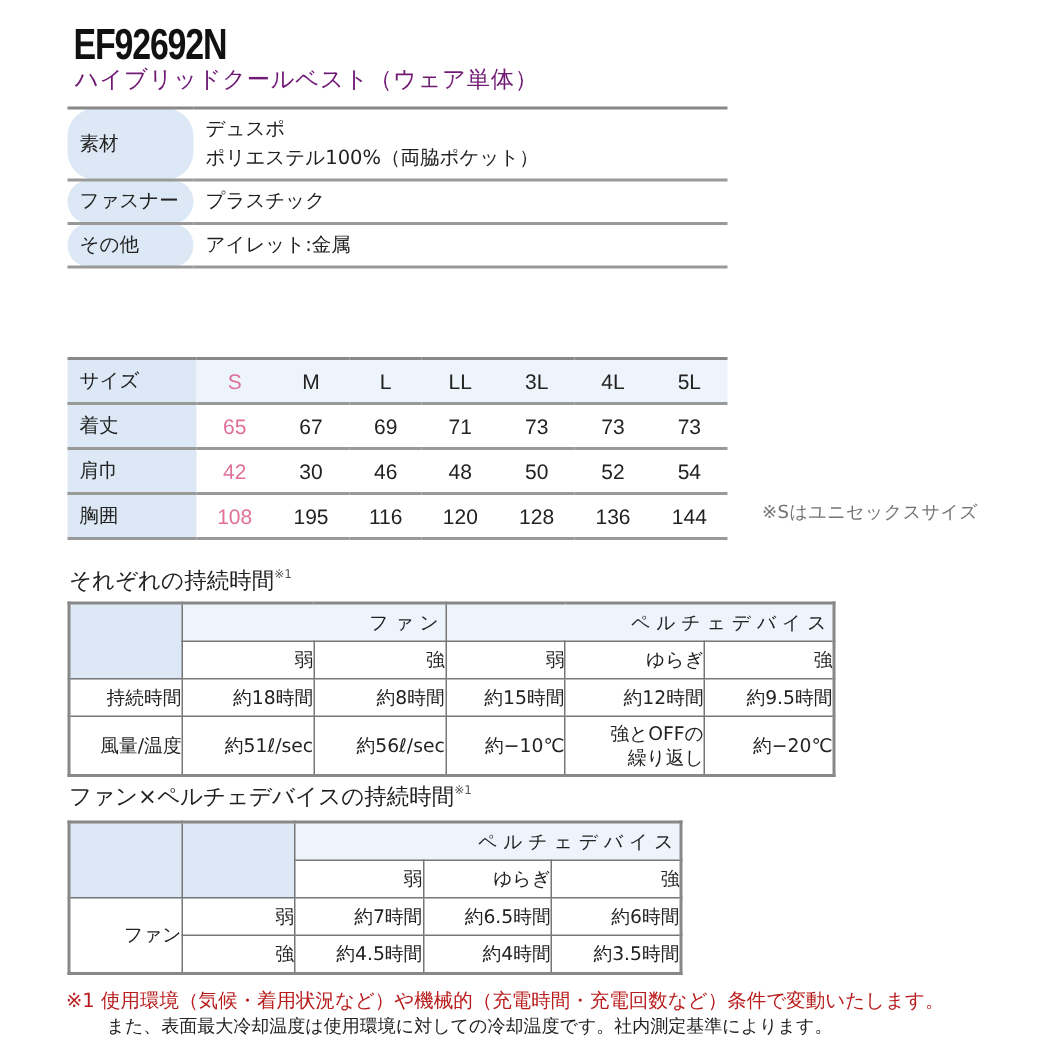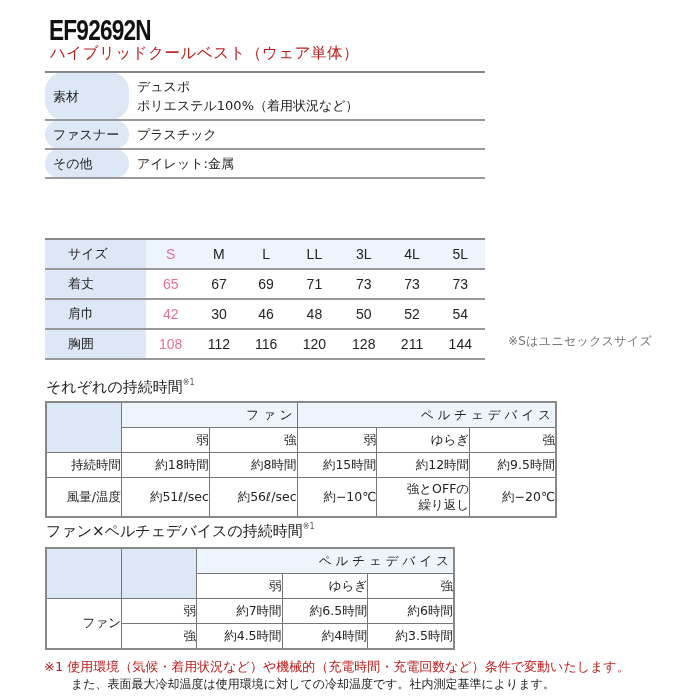--- a/index.html
+++ b/index.html
@@ -1,29 +1,29 @@
 <!DOCTYPE html>
 <html><head>
 <meta charset="utf-8">
 <style>
   html,body{margin:0;padding:0;background:#fff;}
   body{width:700px;height:700px;position:relative;overflow:hidden;font-family:"DejaVu Sans",sans-serif;color:#222;}
   .abs{position:absolute;}
   #model{left:49px;top:14px;font-family:"Liberation Sans",sans-serif;font-weight:bold;font-size:29px;letter-spacing:-1px;transform:scaleX(0.78);transform-origin:left top;color:#111;line-height:32px;}
-  #subtitle{left:50px;top:43px;font-size:15.5px;color:#b91c1c;line-height:20px;letter-spacing:0.5px;}
+  #subtitle{left:50px;top:43px;font-size:15.5px;color:#701a75;line-height:20px;letter-spacing:0.5px;}
 
   
   .spec{left:45px;top:71px;width:440px;border-collapse:collapse;border-top:2px solid #888;}
   .spec td{border-bottom:2px solid #999;font-size:13px;line-height:19px;padding:4px 8px;vertical-align:middle;}
   .spec td.h{background:#dce8f5;width:68px;border-radius:19px;}
 
   
   .size{left:45px;top:238px;width:440px;border-collapse:collapse;border-top:2px solid #888;}
   .size td{border-bottom:2px solid #999;font-size:14px;height:28px;padding:0;text-align:center;font-family:"Liberation Sans",sans-serif;}
-  .size td.h{background:#dce8f5;text-align:left;padding-left:23px;width:78px;font-family:"DejaVu Sans",sans-serif;font-size:13px;}
+  .size td.h{background:#dce8f5;text-align:left;padding-left:8px;width:78px;font-family:"DejaVu Sans",sans-serif;font-size:13px;}
   .size tr.head td{background:#eef4fb;}
   .size tr.head td.h{background:#dce8f5;}
   .size td.s{color:#e0709a;}
   #unisex{left:508px;top:333px;font-size:12px;color:#737373;letter-spacing:0.3px;}
 
   
   .title2{font-size:15px;color:#222;}
   .title2 sup{font-size:8px;color:#555;vertical-align:top;}
   #dur-title{left:46px;top:378px;}
   #combo-title{left:46px;top:522px;}
@@ -45,21 +45,21 @@
 
 <div class="abs" id="model">EF92692N</div>
 <div class="abs" id="subtitle">ハイブリッドクールベスト（ウェア単体）</div>
 
 <table class="abs spec">
   <tbody>
       <tr>
     <td class="h">素材</td>
     <td>
           <div>デュスポ</div>
-          <div>ポリエステル100%（着用状況など）</div>
+          <div>ポリエステル100%（両脇ポケット）</div>
         </td>
   </tr>
   <tr>
     <td class="h">ファスナー</td>
     <td>プラスチック</td>
   </tr>
   <tr>
     <td class="h">その他</td>
     <td>アイレット:金属</td>
   </tr>
@@ -94,25 +94,25 @@
     <td>30</td>
     <td>46</td>
     <td>48</td>
     <td>50</td>
     <td>52</td>
     <td>54</td>
   </tr>
   <tr>
     <td class="h">胸囲</td>
     <td class="s">108</td>
-    <td>112</td>
+    <td>195</td>
     <td>116</td>
     <td>120</td>
     <td>128</td>
-    <td>211</td>
+    <td>136</td>
     <td>144</td>
   </tr>
 </tbody>
   </table>
 <div class="abs" id="unisex">※Sはユニセックスサイズ</div>
 
 <div class="abs title2" id="dur-title"><span>それぞれの持続時間</span><sup>※1</sup></div>
 
 <table class="abs dur" id="tbl1">
   <tbody>

